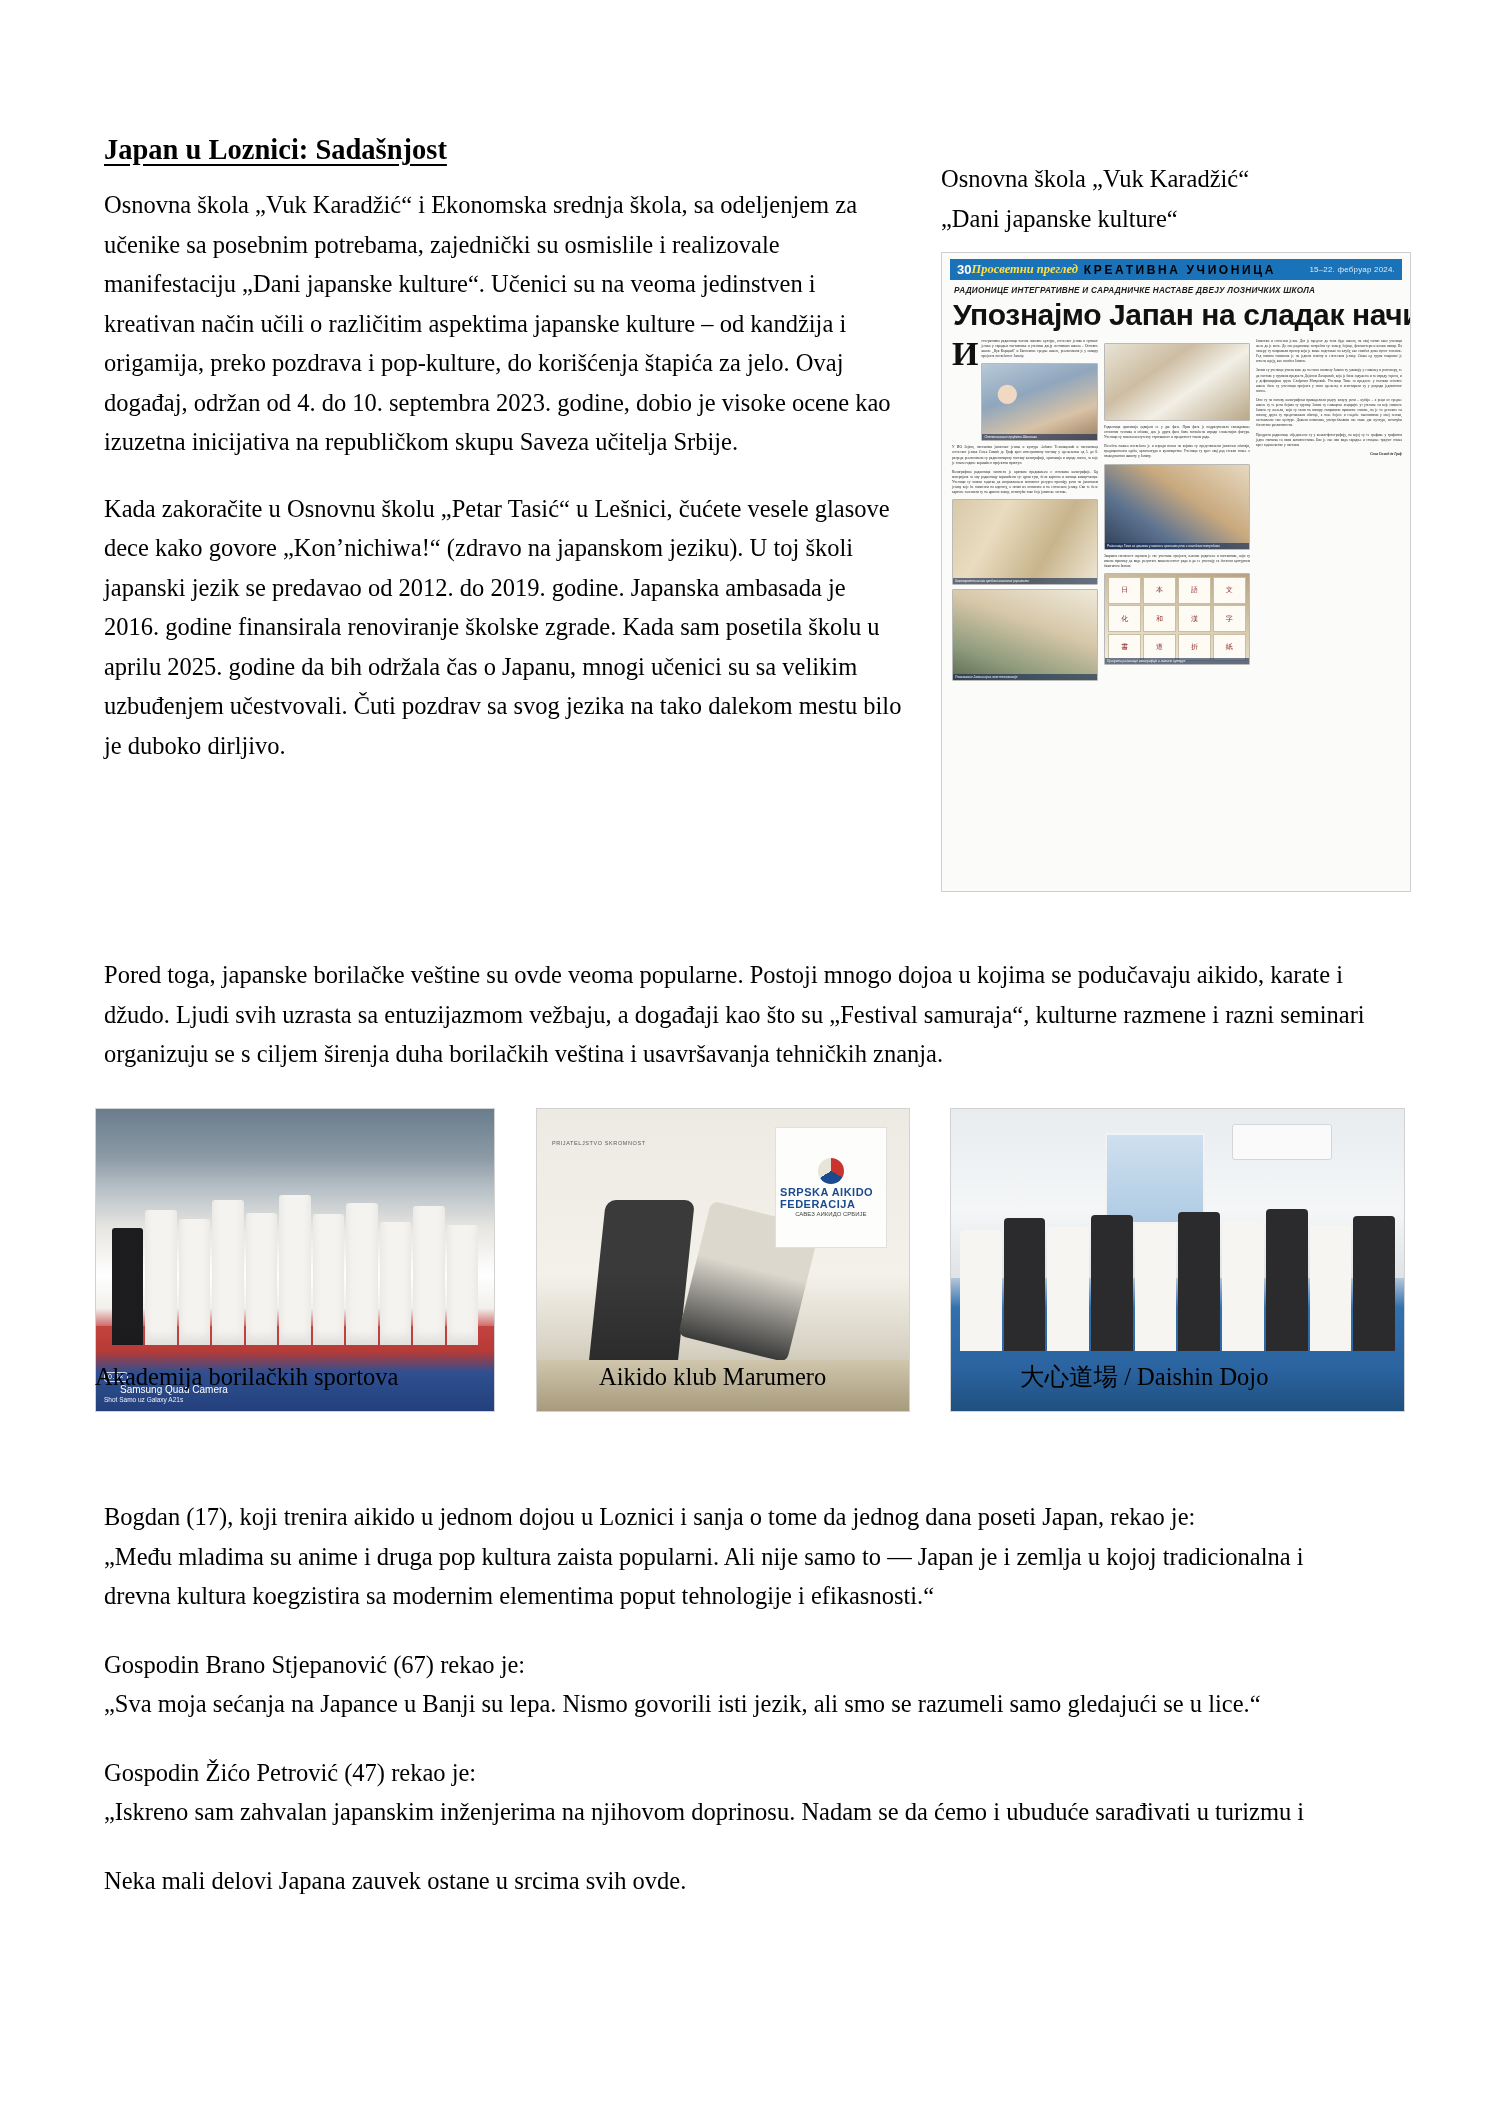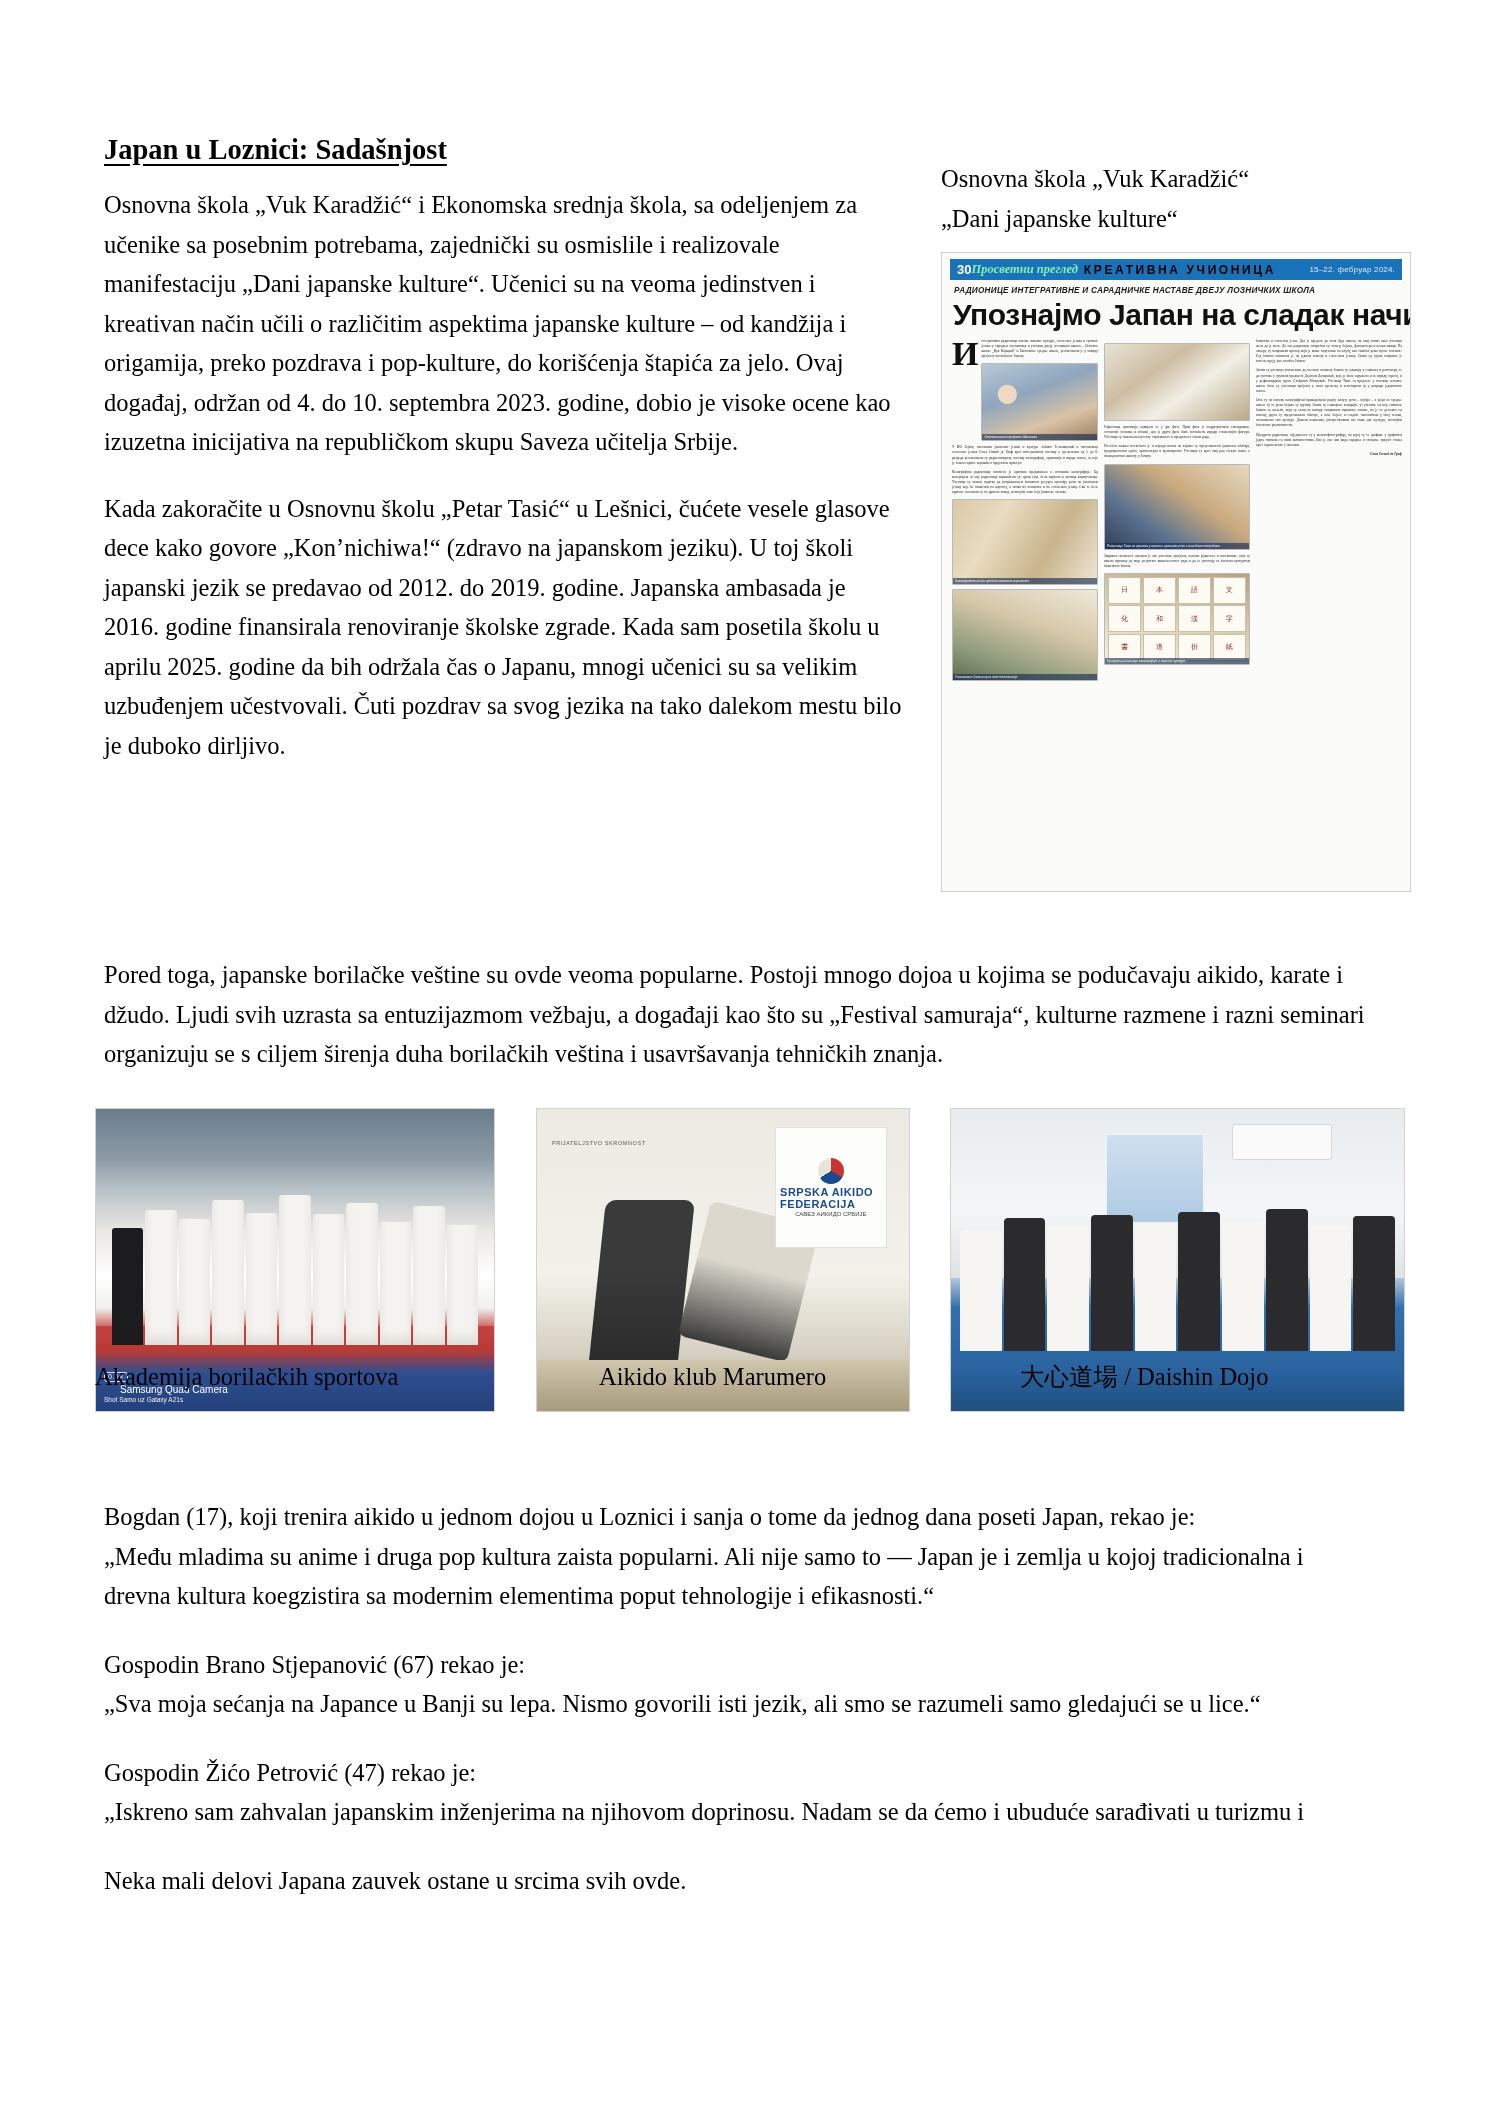--- a/index.html
+++ b/index.html
@@ -53,21 +53,21 @@
     position:absolute; left:8px; top:6px; right:8px; height:21px;
     background:#1a72b8;
     display:flex; align-items:center; 
     padding:0 7px;
   }
   .clip-banner .num {
     color:#fff; font-family:"Liberation Sans",sans-serif;
     font-size:13px; font-weight:700;
   }
   .clip-banner .masthead {
-    color:#86efac; font-style:italic; font-size:12.5px;
+    color:#fde047; font-style:italic; font-size:12.5px;
     font-family:"Liberation Serif",serif; font-weight:700;
   }
   .clip-banner .section {
     color:#000000; font-family:"Liberation Sans",sans-serif;
     font-size:12px; font-weight:700; letter-spacing:2.6px;
     margin-left:6px;
   }
   .clip-banner .date {
     color:#dce9f4; font-family:"Liberation Sans",sans-serif;
     font-size:8px; margin-left:auto; letter-spacing:.2px;

